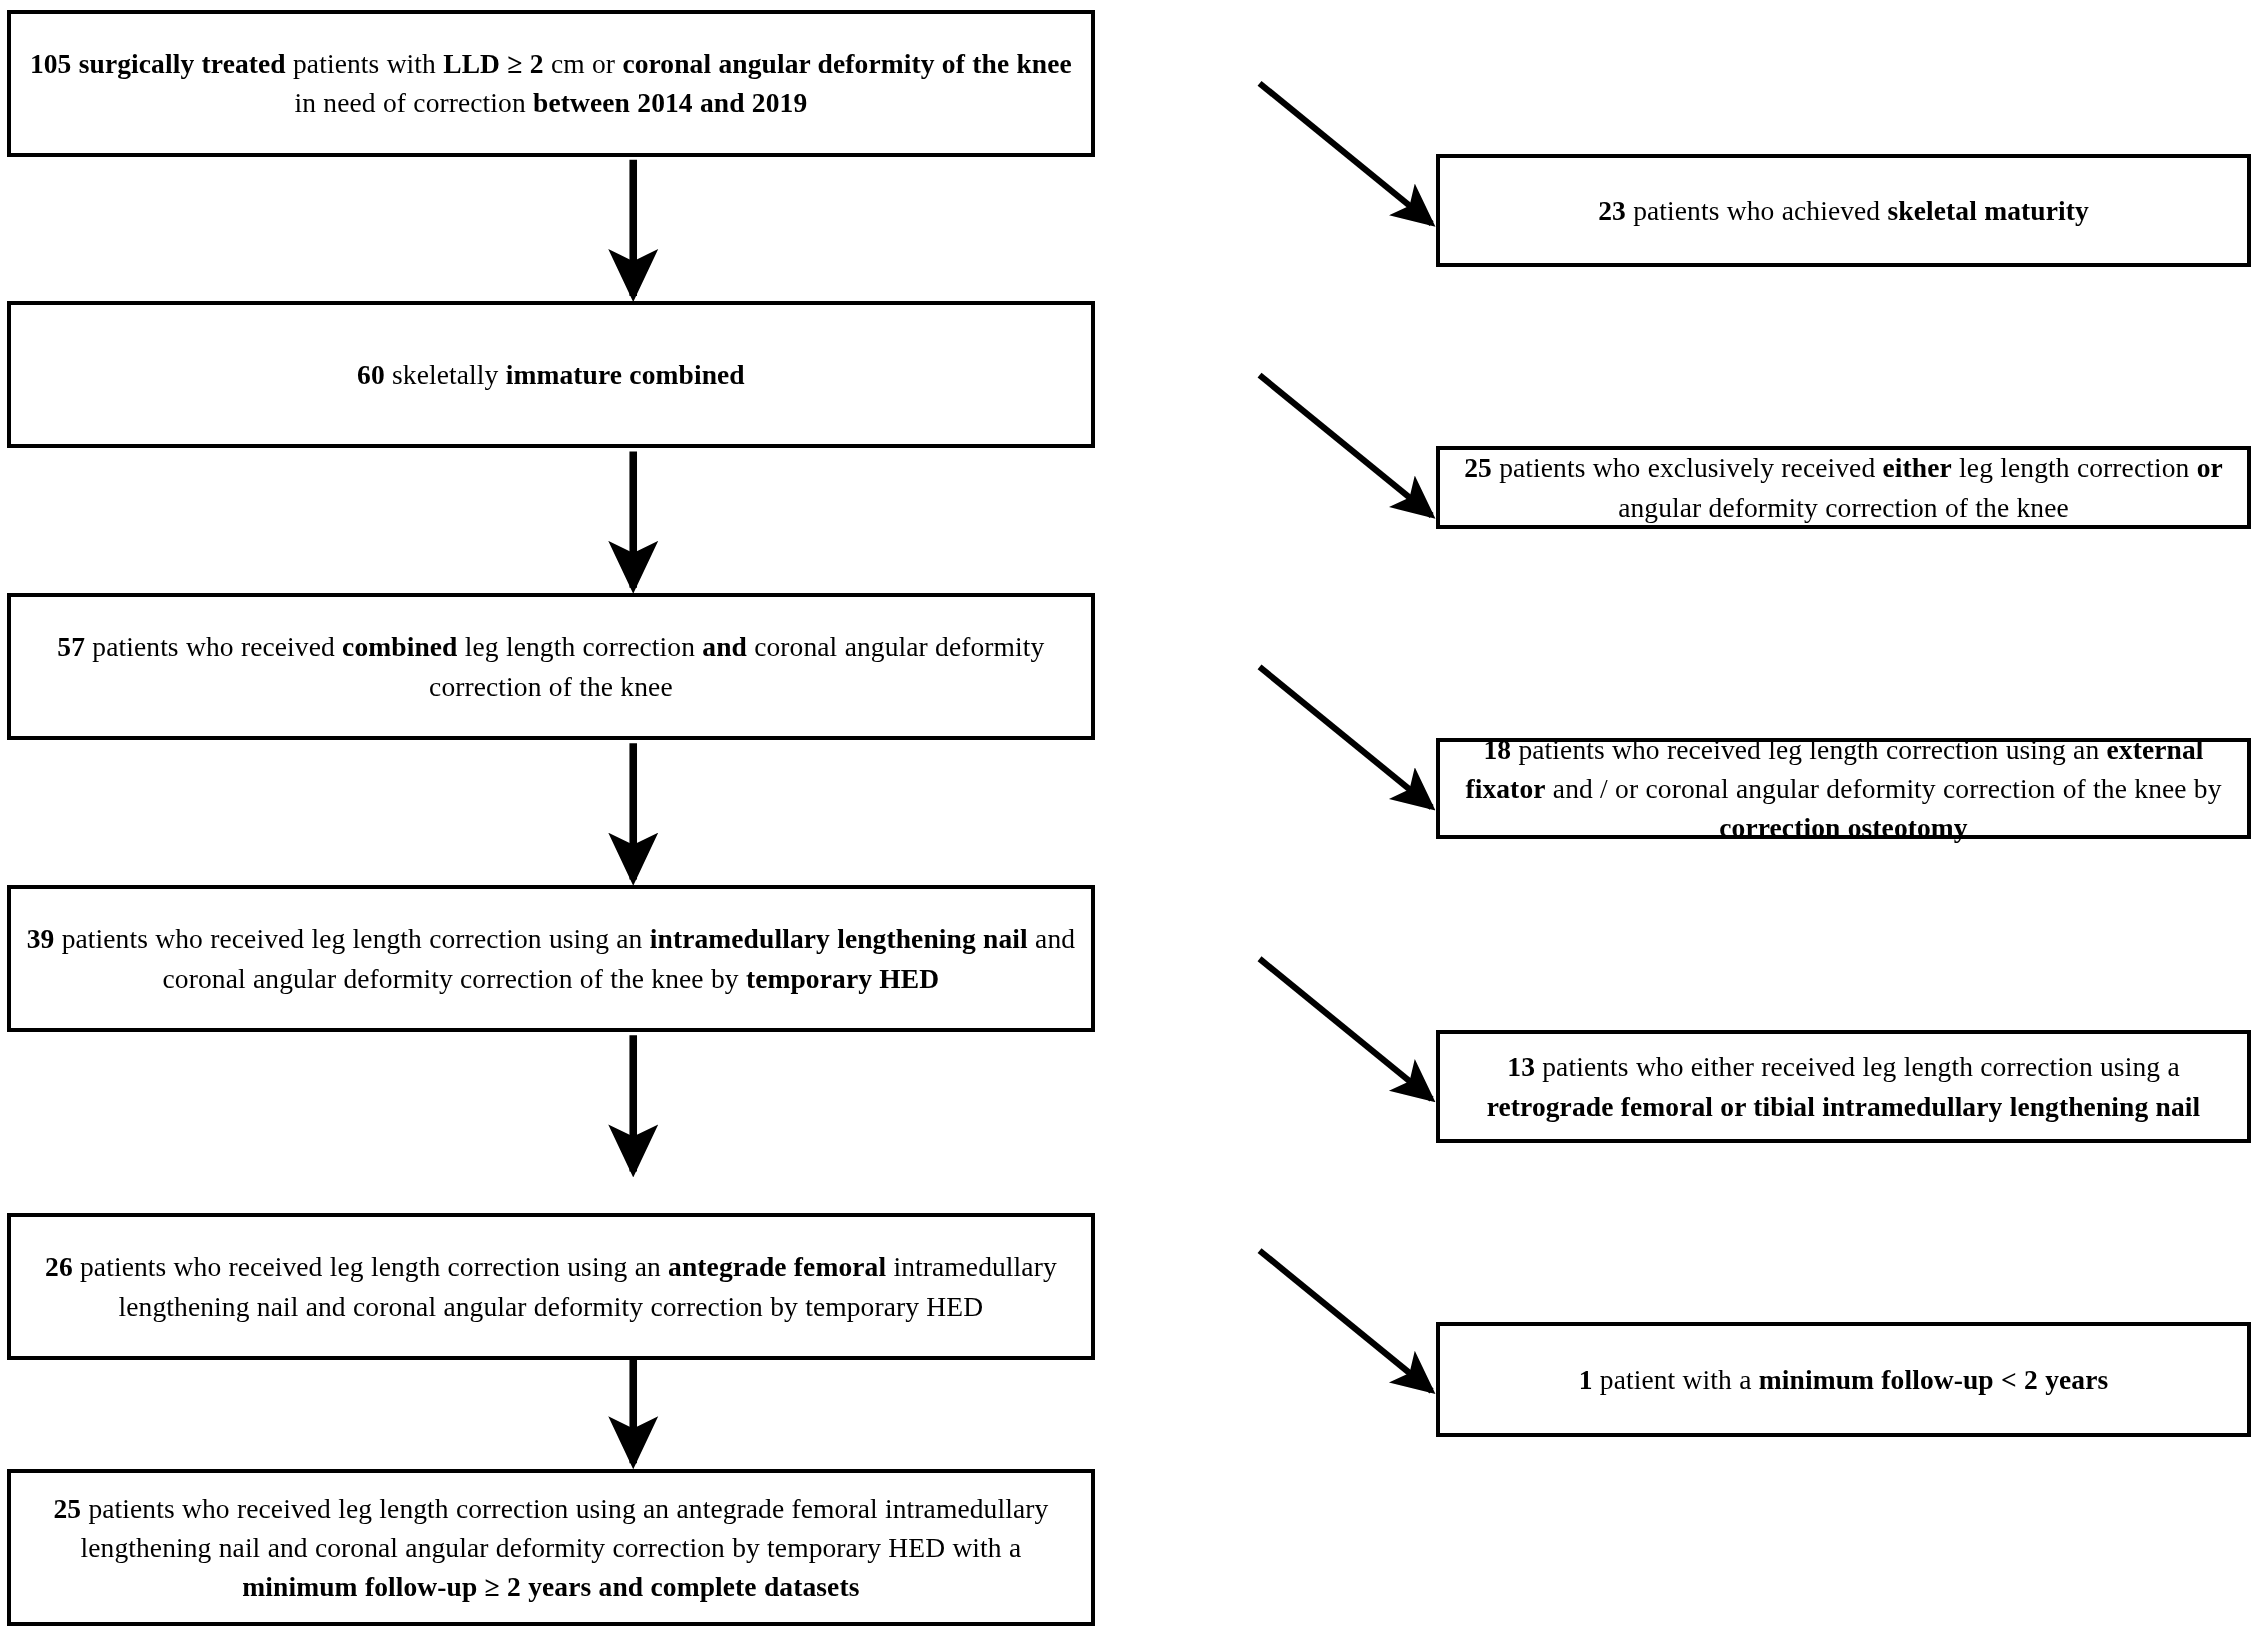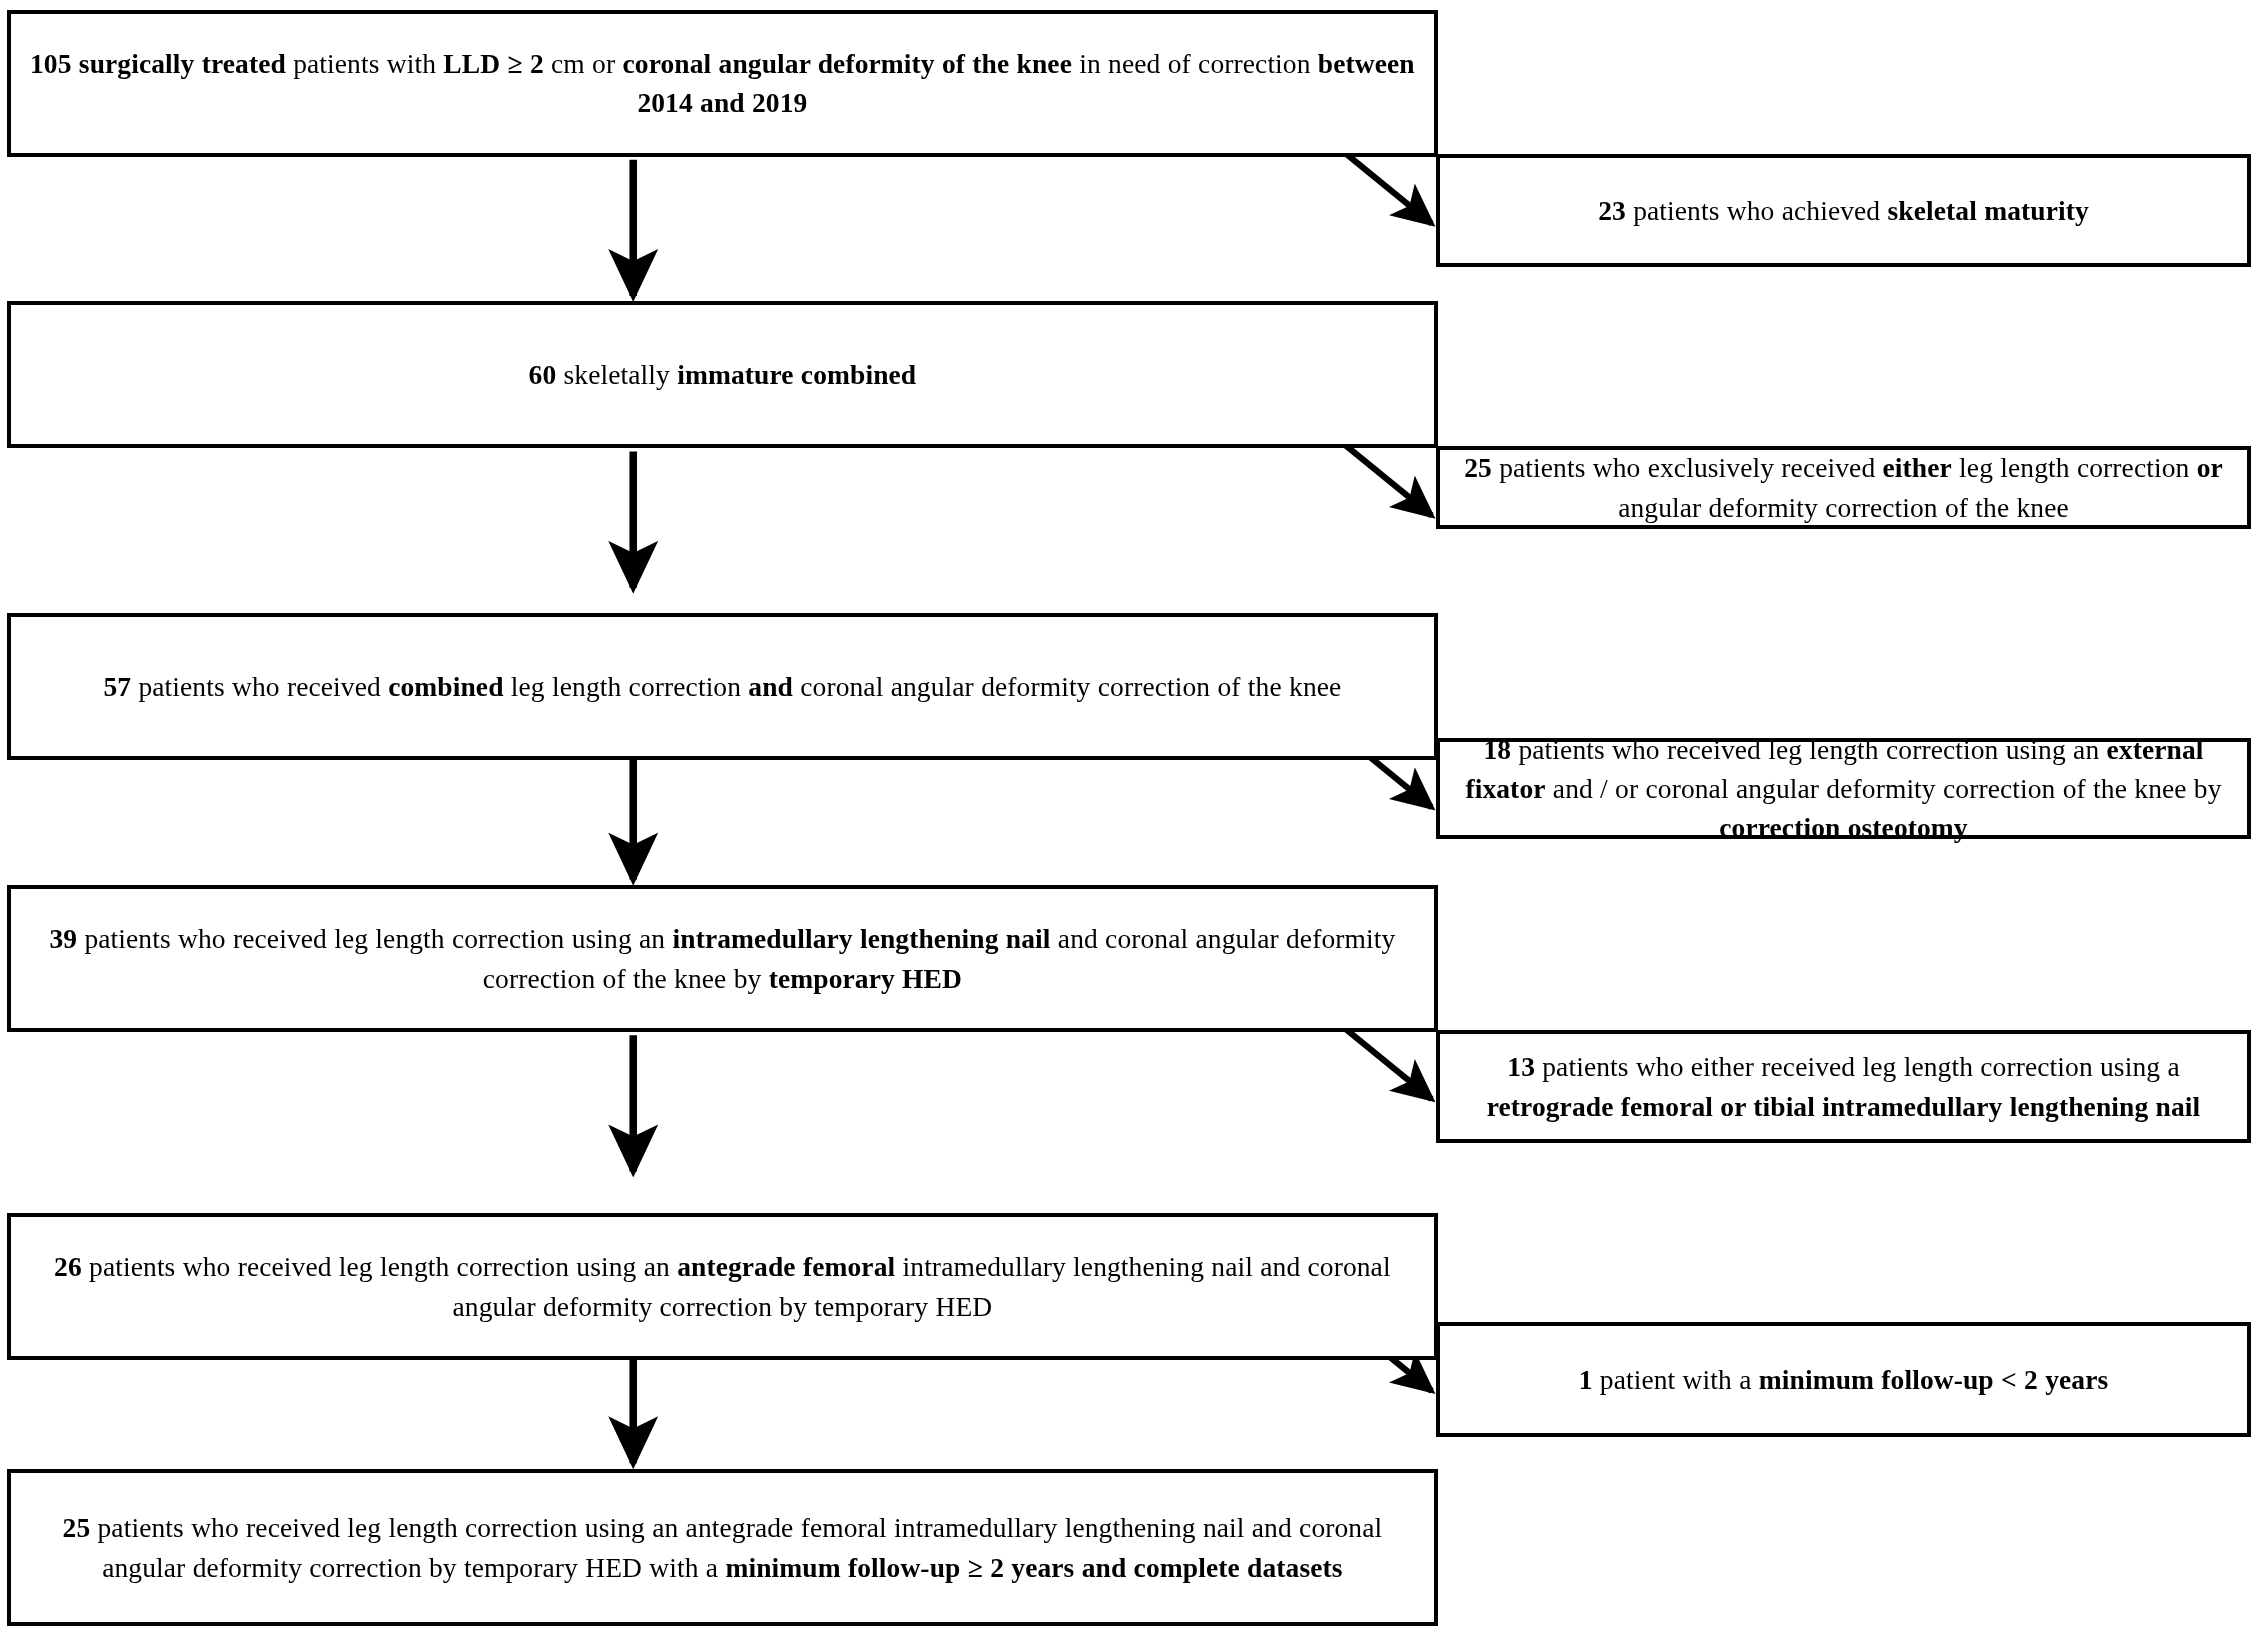--- a/index.html
+++ b/index.html
@@ -41,27 +41,27 @@
     text-align: center;
     font-size: 27.5px;
     line-height: 1.42;
     letter-spacing: 0.1px;
     word-spacing: 0.3px;
   }
   .node-text b {
     font-weight: 700;
   }
   
-  .col-left  { left: 6.9px;   width: 1431px; }
+  .col-left  { left: 6.9px;   width: 1088px; }
   
   .col-right { left: 1436px; width: 815px; }
 
   .n1 { top: 9.6px;   height: 147px; }
   .n2 { top: 301px;  height: 147px; }
-  .n3 { top: 593px;  height: 147px; margin-top: 20px; }
+  .n3 { top: 593px;  height: 147px; }
   .n4 { top: 885px; height: 147px; }
   .n5 { top: 1213px; height: 147px; }
   .n6 { top: 1469px; height: 157px; }
 
   .e1 { top: 154px;  height: 113px; }
   .e2 { top: 446px;  height: 83px; }
   .e3 { top: 738px; height: 101px; }
   .e4 { top: 1030px; height: 113px; }
   .e5 { top: 1322px; height: 115px; }
 </style>

